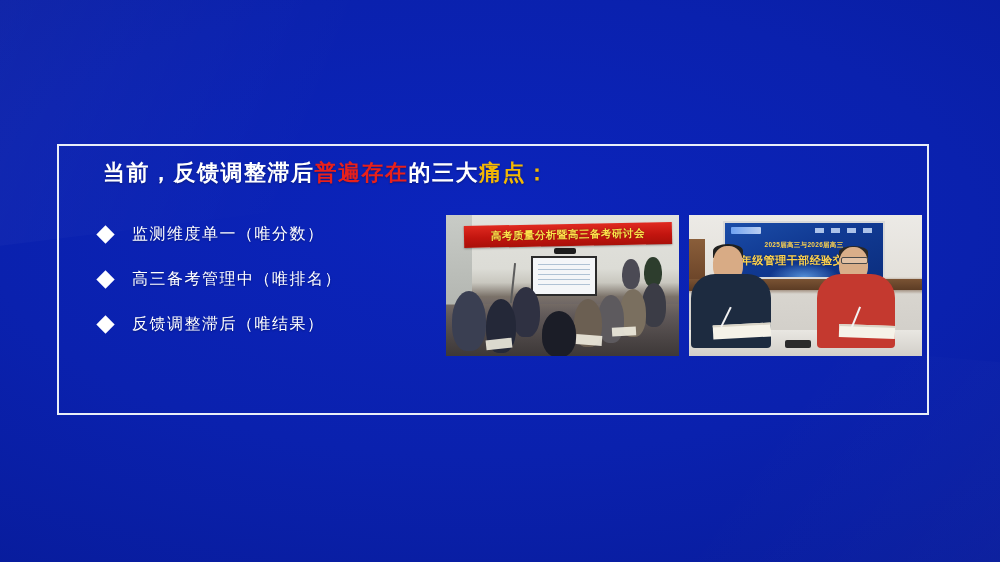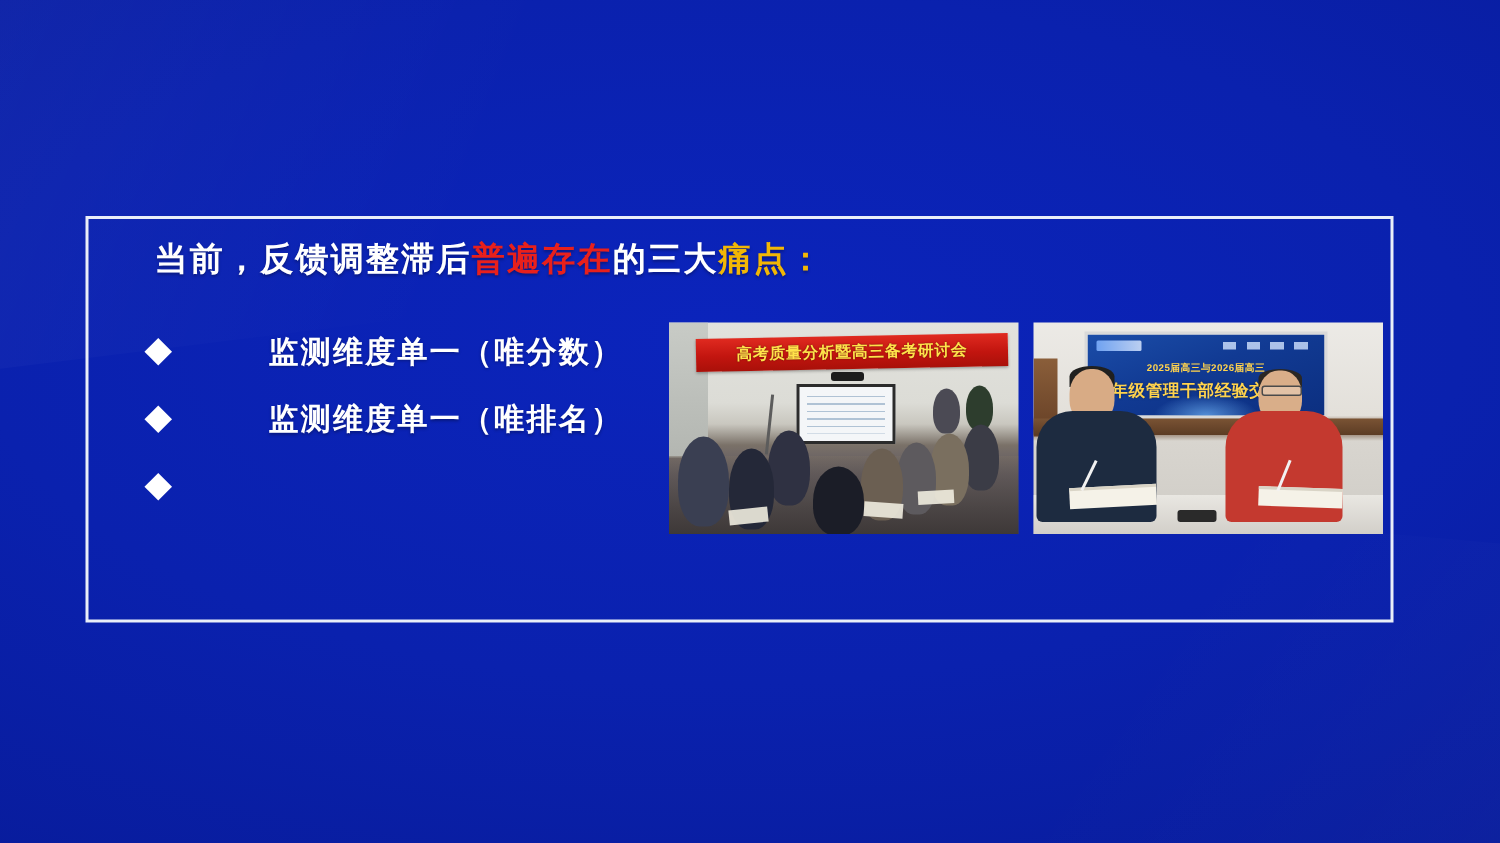--- a/index.html
+++ b/index.html
@@ -110,27 +110,26 @@
   .diamond {
     width: 13px;
     height: 13px;
     background: #FFFFFF;
     transform: rotate(45deg);
     flex: 0 0 auto;
     margin-right: 20px;
     margin-left: 4px;
   }
   .bullet-text {
-    font-size: 20px;
-    font-weight: bold;
+    font-size: 16px;
+    font-weight: normal;
     color: #FFFFFF;
     letter-spacing: 1.5px;
     white-space: nowrap;
     text-shadow: 0 1px 2px rgba(0,0,0,0.3);
-    margin-left: 47px;
   }
 
   
   .photos {
     position: absolute;
     left: 387px;
     top: 69px;
     width: 477px;
     height: 141px;
     display: flex;
@@ -330,25 +329,26 @@
 
     <div class="bullets">
 
       <div class="bullet-row">
         <span class="diamond"></span>
         <span class="bullet-text">监测维度单一（唯分数）</span>
       </div>
 
       <div class="bullet-row">
         <span class="diamond"></span>
-        <span class="bullet-text">监测维度单一（唯排名）</span>
+        <span class="bullet-text">高三备考管理中（唯排名）</span>
       </div>
 
       <div class="bullet-row">
         <span class="diamond"></span>
+        <span class="bullet-text">反馈调整滞后（唯结果）</span>
       </div>
 
     </div>
 
     <div class="photos">
 
       <div class="photo ph1">
         <div class="wall-left"></div>
         <div class="banner">
           <span class="banner-text">高考质量分析暨高三备考研讨会</span>

